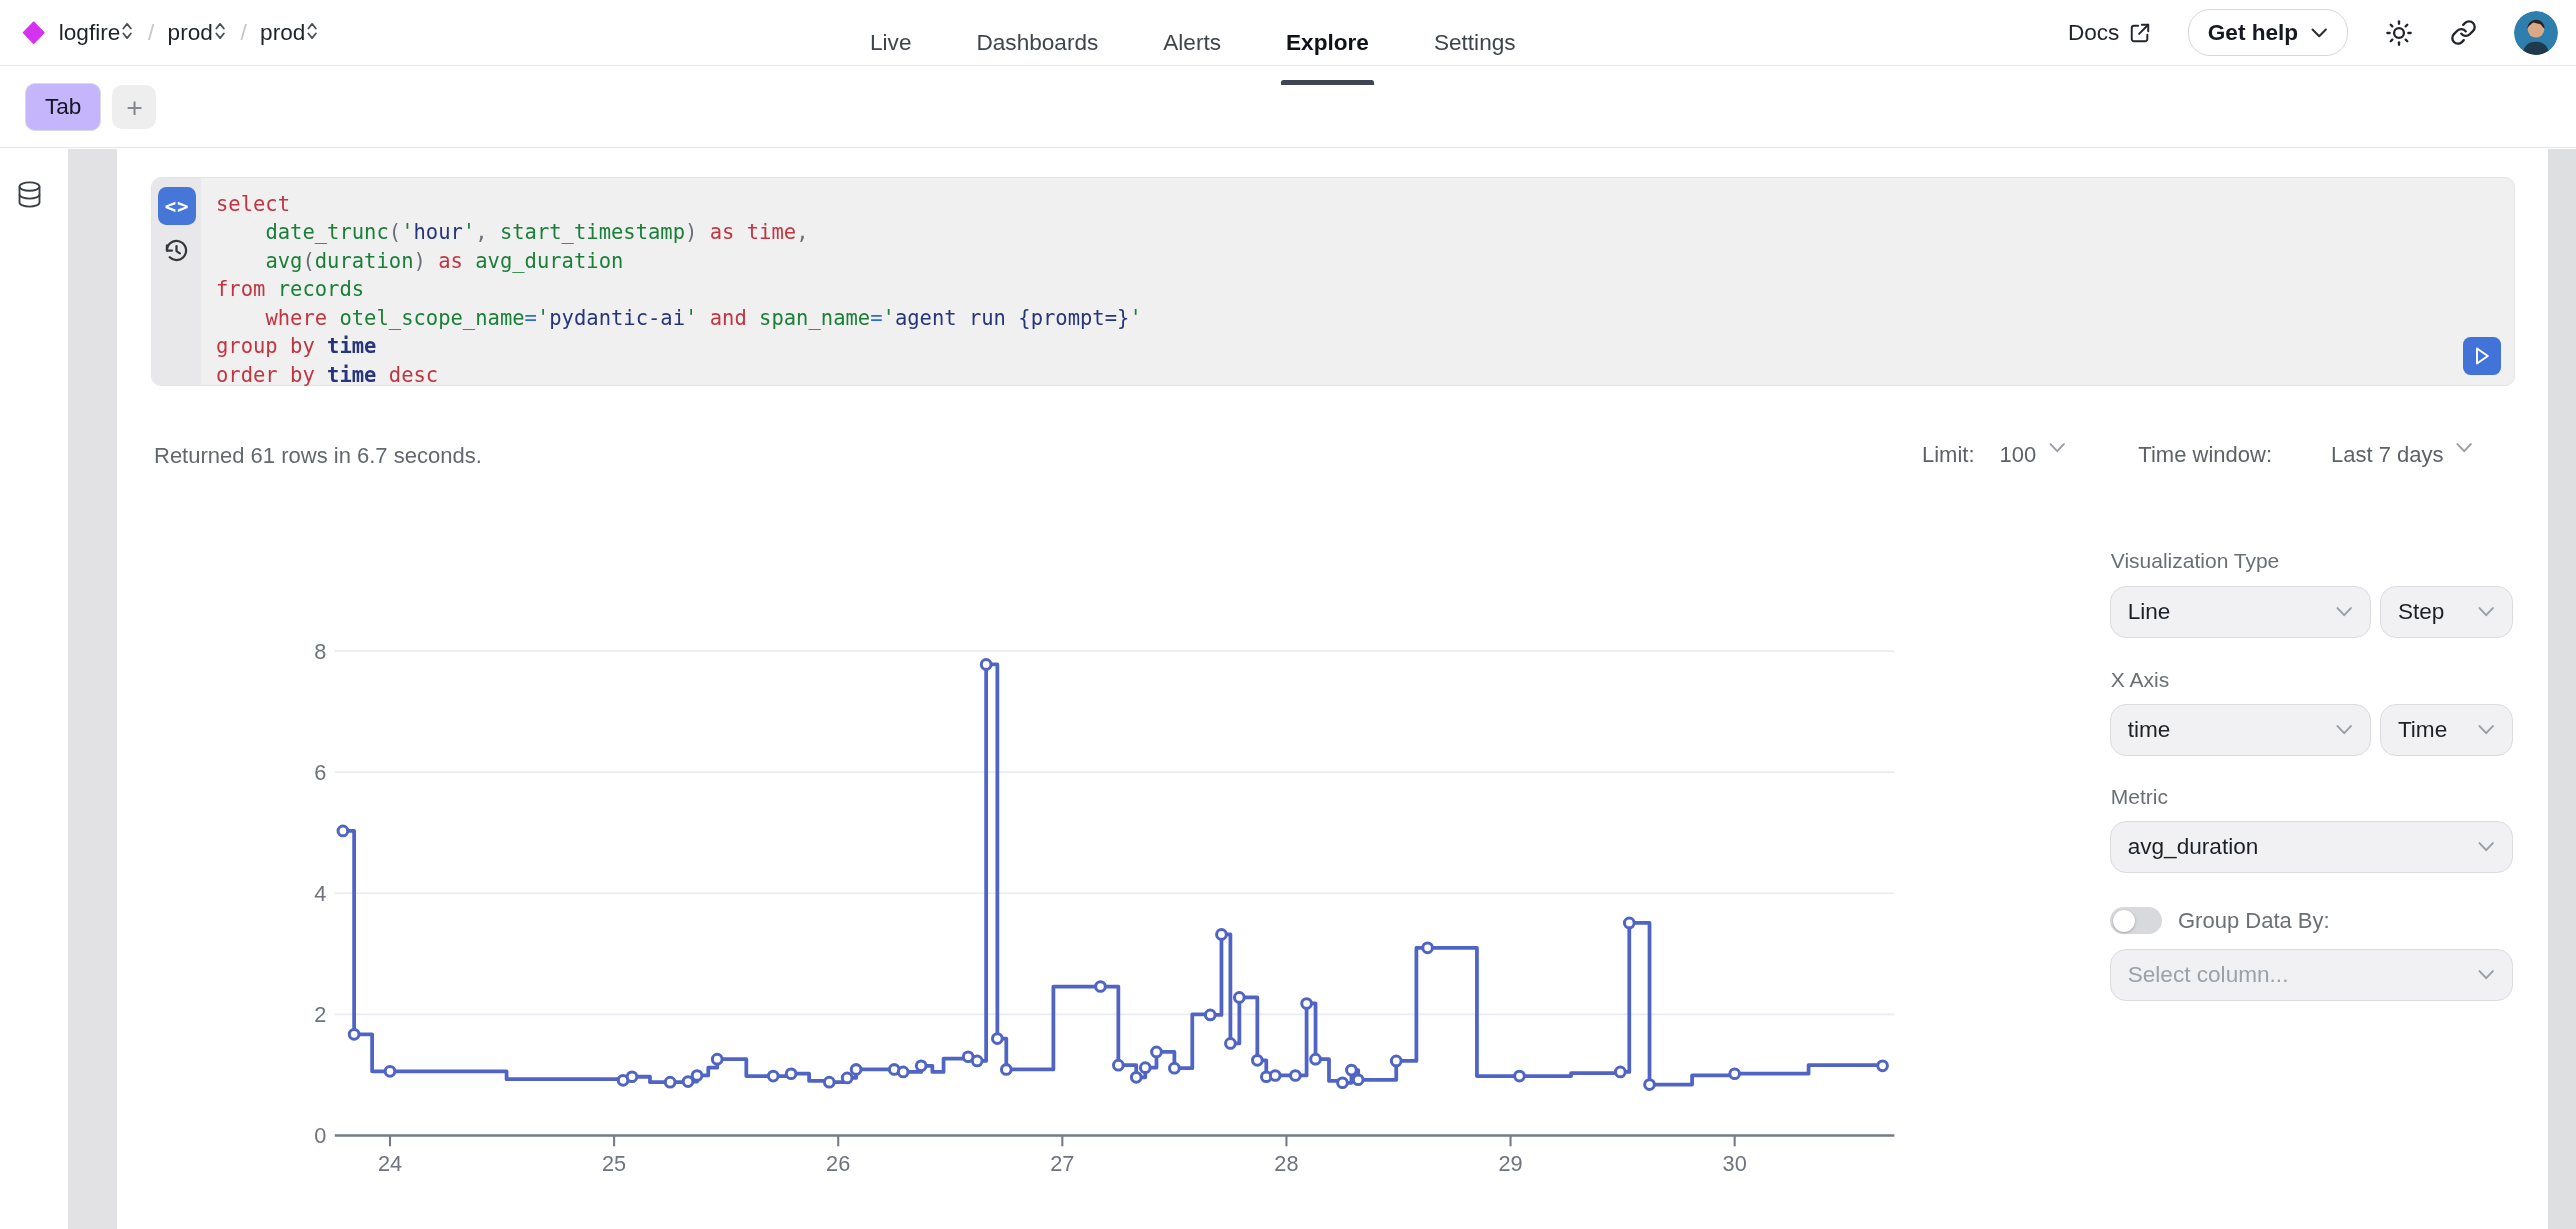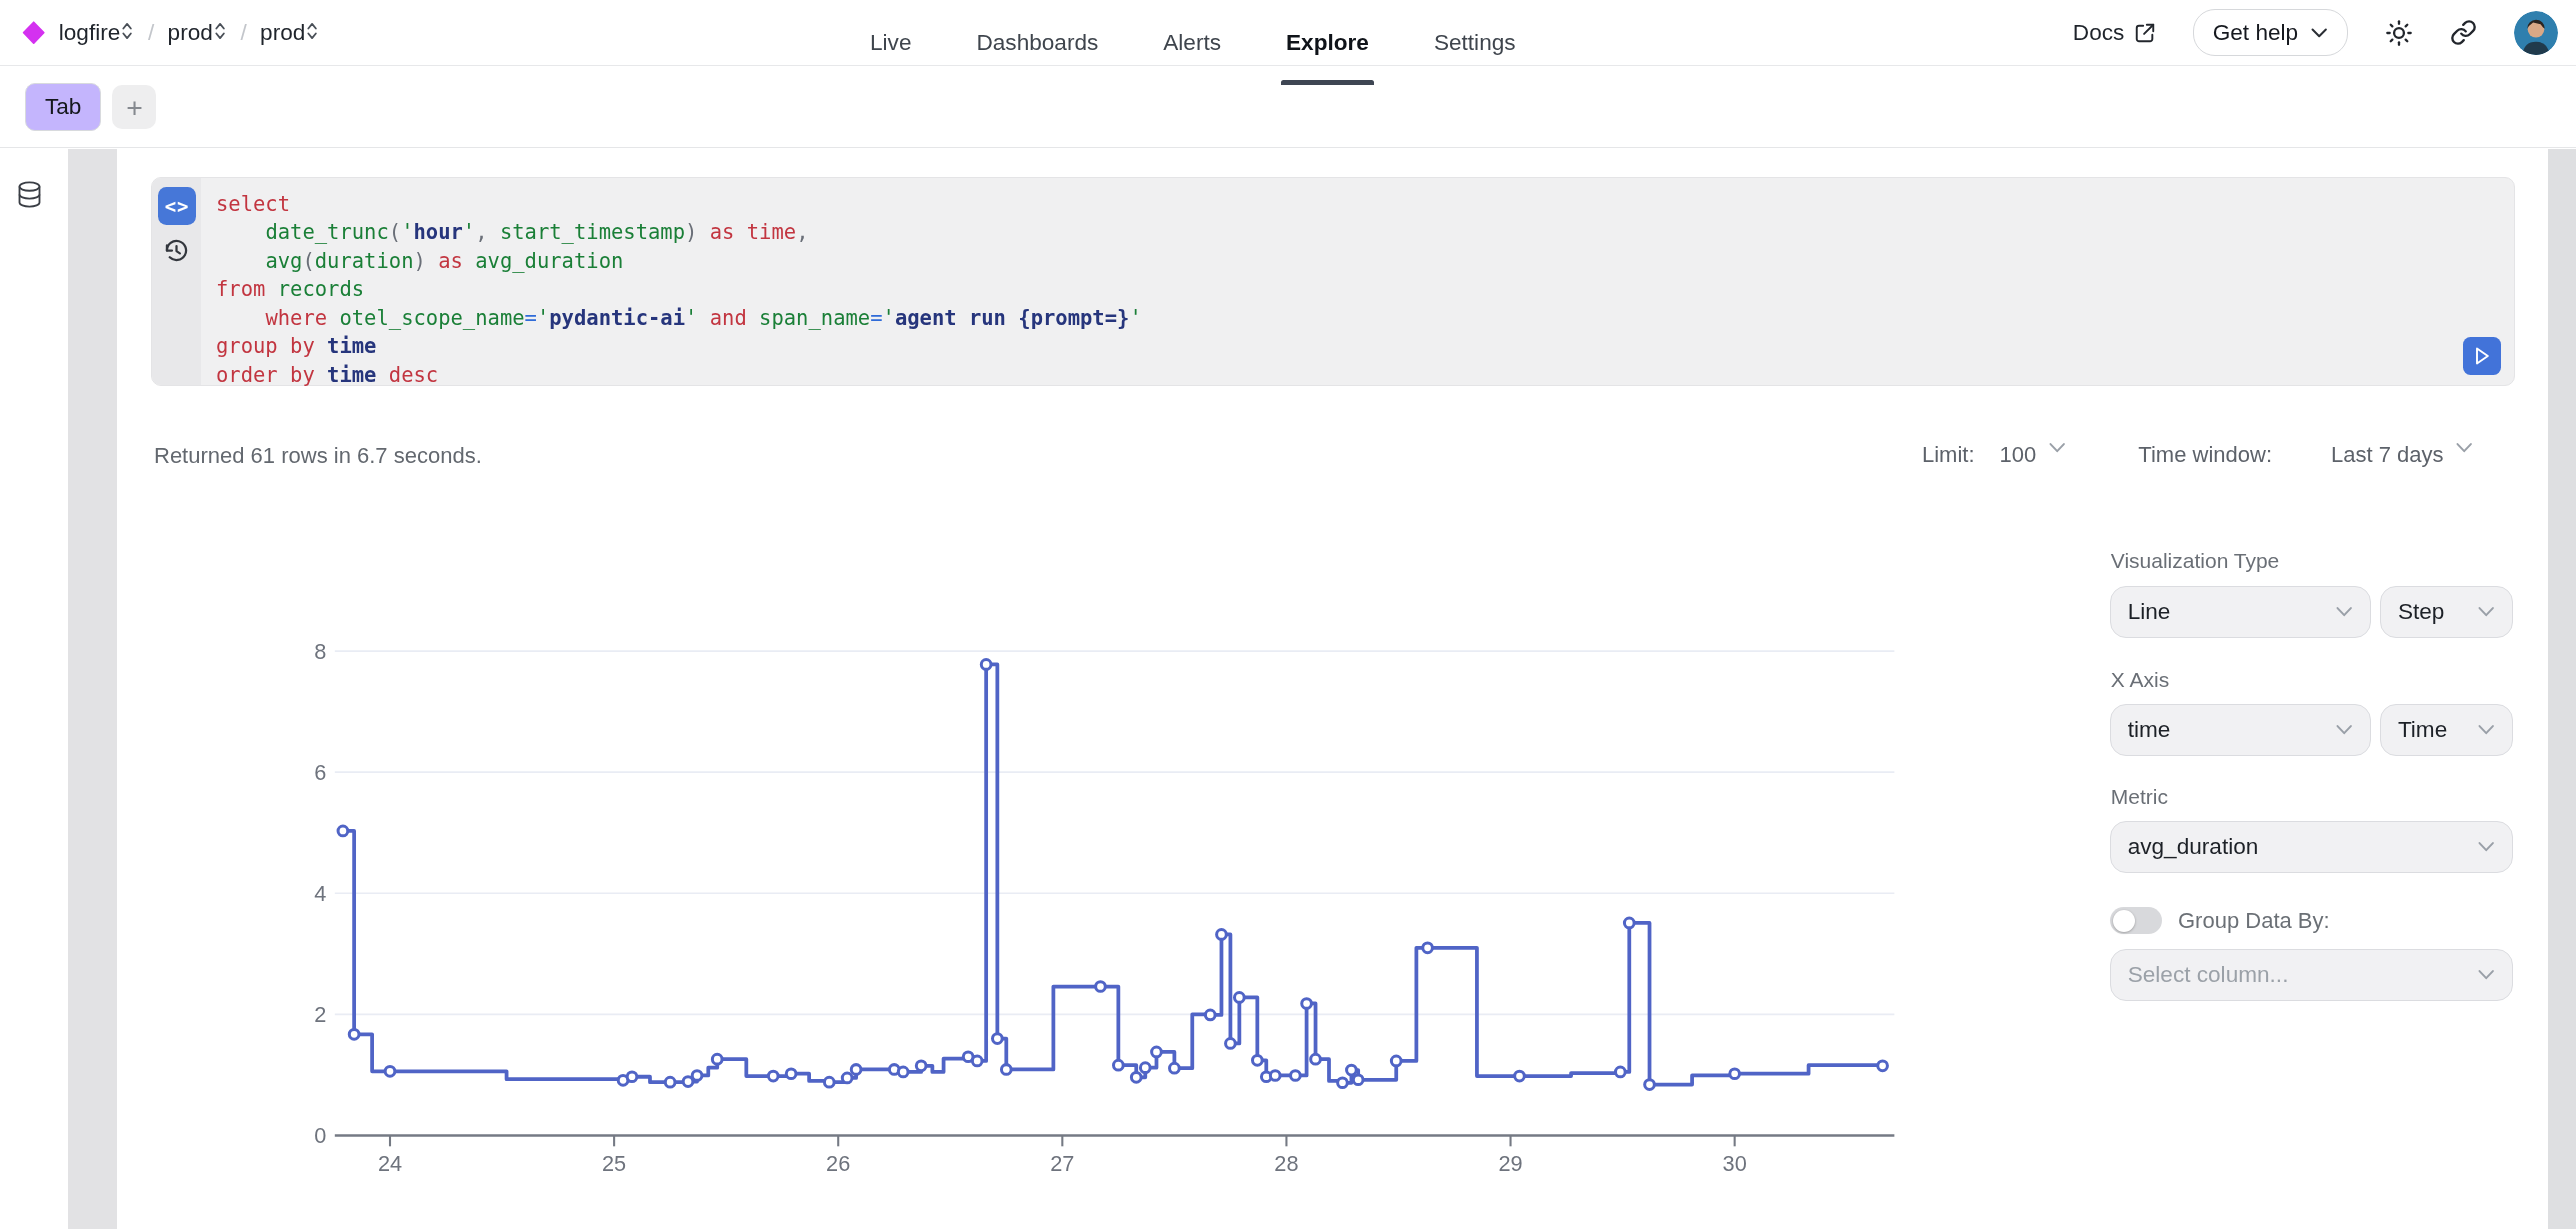--- a/index.html
+++ b/index.html
@@ -18,21 +18,21 @@
   .crumb-sep { color:#c3c6cb; font-size:22.6px; }
   .updown { width:14.2px; height:22px; }
   .nav { position:absolute; left:870px; top:0; height:85px; display:flex; gap:65px;text-align:right; }
   .nav-item { position:relative; display:flex; align-items:center; font-size:22.6px; color:#3f454d; cursor:pointer; }
   .nav-item.active { color:#0f1319; font-weight:700; }
   .nav-item.active::after { content:""; position:absolute; left:-5px; right:-5px; bottom:0; height:5px;
     background:#3e4653; border-radius:2.5px 2.5px 0 0; }
   .hright { margin-left:auto; display:flex; align-items:center; gap:37px; }
   .docs { display:flex; align-items:center; gap:10px; font-size:22.6px; cursor:pointer; }
   .gethelp { display:flex; align-items:center; gap:11.7px; font-size:22.6px; color:#16191f;
-    border:1.7px solid #d6d8db; border-radius:22px; padding:9.2px 18.4px; background:#fff; cursor:pointer; }
+    border:1.7px solid #d6d8db; border-radius:22px; padding:9.2px 18.4px; background:#fff; cursor:pointer;font-weight:bold; }
   .iconbtn { background:none; border:none; cursor:pointer; display:flex; }
   .avatar { width:44px; height:44px; border-radius:50%; overflow:hidden; cursor:pointer; }
 
   
   .tabrow { position:absolute; left:0; top:67px; width:2576px; height:81px;
     border-bottom:0.8px solid #e5e6e8; display:flex; align-items:center; padding-left:25px; gap:11px; }
   .tabbtn { border:1.7px solid #d8dadd; background:#c4b5fd; border-radius:10px; padding:10px 19px;
     font-size:22.6px; color:#15181d; cursor:pointer; font-family:inherit; }
   .addbtn { width:44px; height:44px; border:none; background:#eeeeef; border-radius:10px;
     font-size:28.4px; color:#85898f; cursor:pointer; line-height:1; }
@@ -48,21 +48,21 @@
     background:#f0f0f1; border:0.8px solid #e4e4e6; border-radius:10px; }
   .gutter { position:absolute; left:0; top:0; bottom:0; width:49px; background:#e8e8ea; border-radius:9.2px 0 0 9.2px; }
   .codebtn { position:absolute; left:5.9px; top:8.4px; width:38px; height:38px; background:#4677d8;
     border:none; border-radius:8.4px; color:#fff; font-family:"DejaVu Sans Mono", monospace;
     font-size:19px; font-weight:bold; cursor:pointer; letter-spacing:0.8px; }
   .histbtn { position:absolute; left:11px; top:59px; background:none; border:none; cursor:pointer; }
   .sql { position:absolute; left:64px; top:11.7px; font-family:"DejaVu Sans Mono", monospace;
     font-size:20.5px; line-height:28.4px; white-space:pre; }
   .tk-kw  { color:#c23540; }
   .tk-id  { color:#1a7f37; }
-  .tk-str { color:#26357c; font-weight:bold; }
+  .tk-str { color:#26357c; font-weight:normal; }
   .tk-tp  { color:#26357c; font-weight:bold; }
   .tk-q   { color:#1a7f37; }
   .tk-op  { color:#2f6bd8; }
   .tk-pn  { color:#6a6f78; }
   .runbtn { position:absolute; right:13.4px; bottom:10px; width:38px; height:38px;
     background:#4273d9; border:none; border-radius:7.5px; cursor:pointer;
     display:flex; align-items:center; justify-content:center; }
 
   
   .status { position:absolute; left:154px; top:294px; font-size:22px; color:#63686f; }

